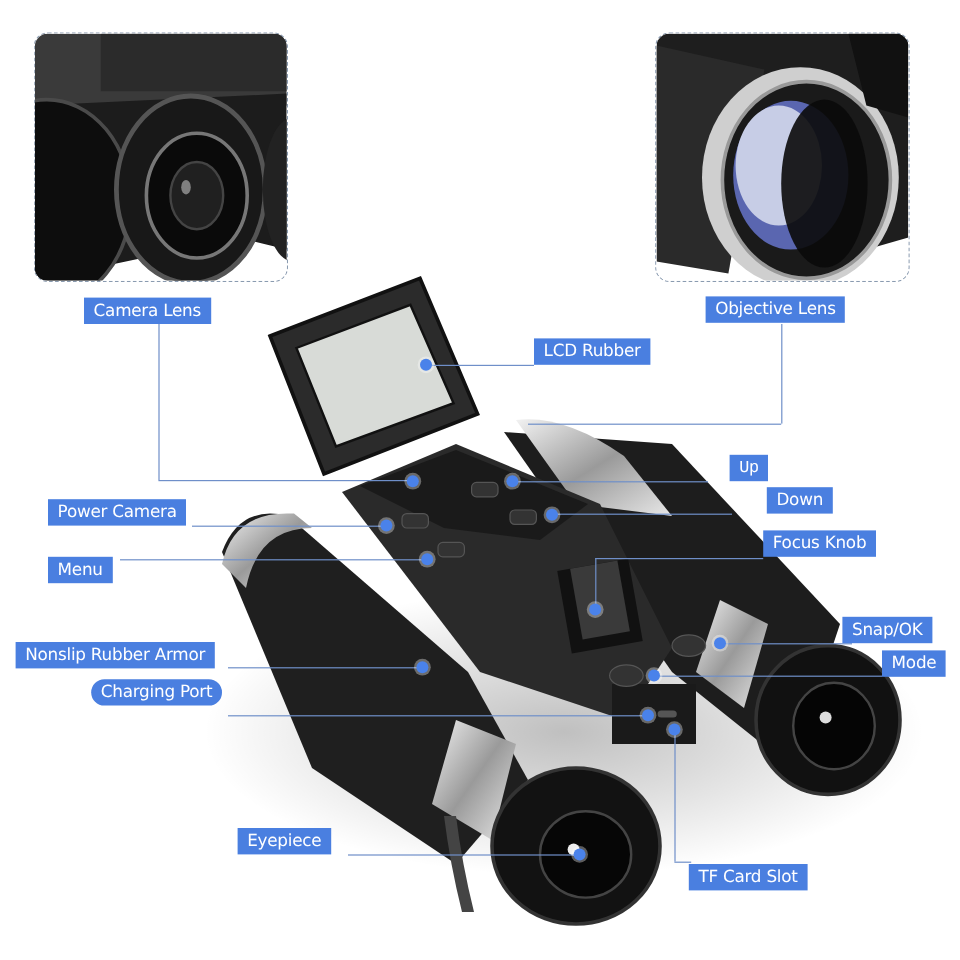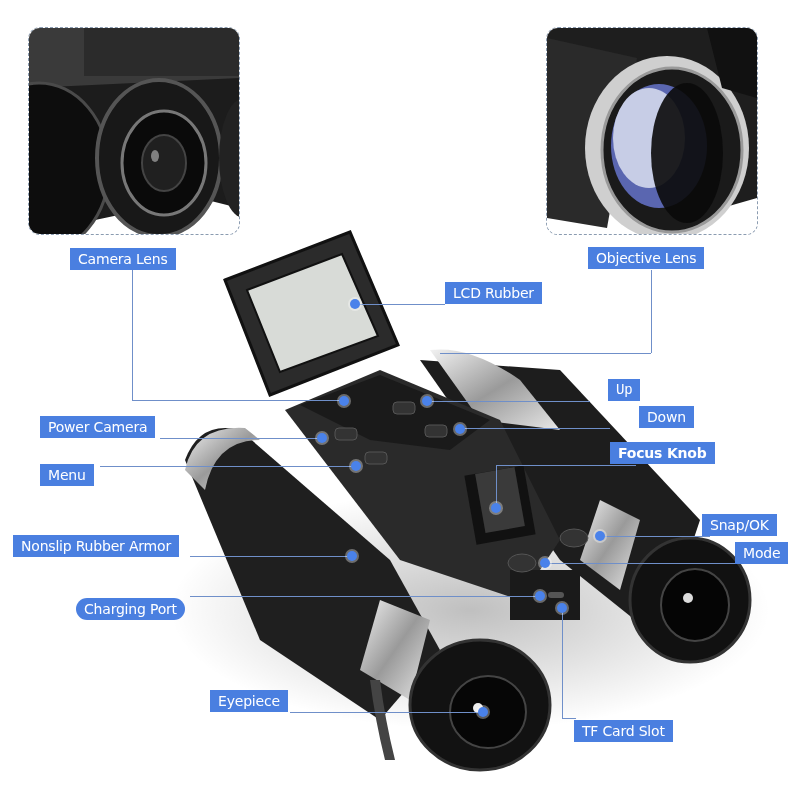--- a/index.html
+++ b/index.html
@@ -123,19 +123,19 @@
 <div class="dot" style="left:557px;top:603px;"></div>
 <div class="dot" style="left:478px;top:707px;"></div>
 
 <div class="label" style="left:70px;top:248px;">Camera Lens</div>
 <div class="label" style="left:588px;top:247px;">Objective Lens</div>
 <div class="label" style="left:445px;top:282px;">LCD Rubber</div>
 <div class="label" style="left:608px;top:379px;font-family:Liberation Mono, monospace;">Up</div>
 <div class="label" style="left:610px;top:406px;margin-left:29px;">Down</div>
 <div class="label" style="left:40px;top:416px;">Power Camera</div>
 <div class="label" style="left:40px;top:464px;">Menu</div>
-<div class="label" style="left:610px;top:442px;font-weight:bold;">Focus Knob</div>
+<div class="label" style="left:636px;top:442px;">Focus Knob</div>
 <div class="label" style="left:702px;top:514px;">Snap/OK</div>
 <div class="label" style="left:735px;top:542px;">Mode</div>
 <div class="label" style="left:13px;top:535px;">Nonslip Rubber Armor</div>
-<div class="label" style="left:76px;top:598px;border-radius:11px;">Charging Port</div>
-<div class="label" style="left:210px;top:690px;">Eyepiece</div>
+<div class="label" style="left:76px;top:566px;border-radius:11px;">Charging Port</div>
+<div class="label" style="left:198px;top:690px;">Eyepiece</div>
 <div class="label" style="left:574px;top:708px;margin-top:12px;">TF Card Slot</div>
 
 </body></html>

